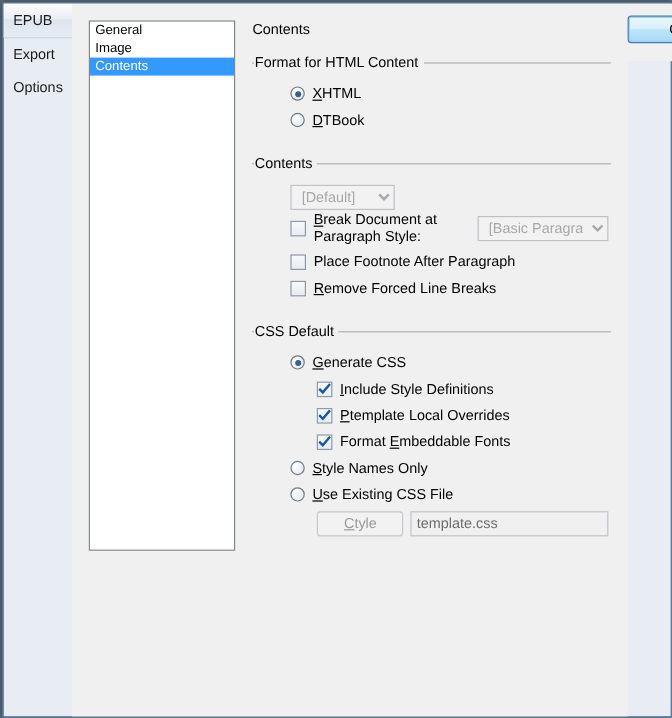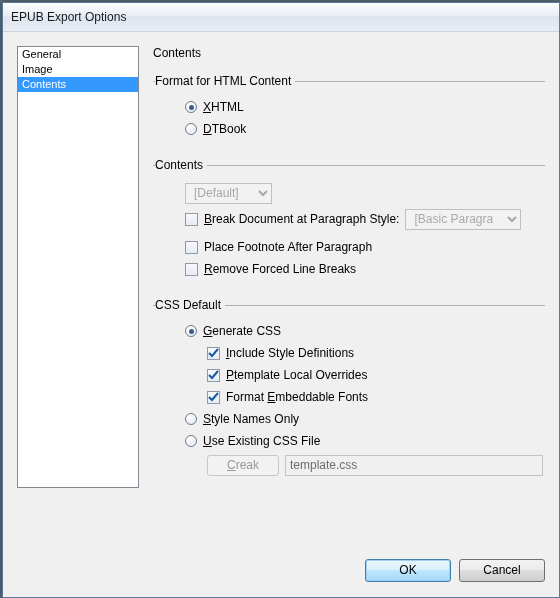--- a/index.html
+++ b/index.html
@@ -11,21 +11,21 @@
     background: #5a6b7a;
   }
   .window {
     width: 556px;
     height: 594px;
     margin: 2px;
     background: linear-gradient(to bottom, #fdfdfe, #e8ecf3 6px, #e8ecf3);
     border: 1px solid #5a7aa0;
     box-shadow: 0 0 6px rgba(0,0,0,0.4);
     display: flex;
-    flex-direction: column;
+    flex-direction: row;
     position: relative;
   }
   .titlebar {
     height: 28px;
     line-height: 28px;
     padding: 0 8px;
     background: linear-gradient(to bottom, #fbfcfd 0%, #e9eef5 45%, #dde5ef 46%, #e7ecf4 100%);
     border-bottom: 1px solid #c9d4e2;
     font-size: 12px;
     color: #1a1a1a;
@@ -306,21 +306,21 @@
         </div>
 
         <div class="row sub">
           <div class="radio">
             <span class="radio-dot"></span>
             <span class="label"><span class="u">U</span><span>se Existing CSS File</span></span>
           </div>
         </div>
 
         <div class="row subsub" style="height:26px; gap:6px;">
-          <button class="btn" disabled=""><span class="u">C</span><span>reak</span></button>
+          <button class="btn" disabled=""><span class="u">C</span><span>tyle</span></button>
           <input class="txt readonly" readonly="" style="flex: 1 1 0%;" value="template.css">
         </div>
       </fieldset>
 
     </div>
   </div>
 
   <div class="footer">
     <button class="dlg default">OK</button>
     <button class="dlg">Cancel</button>

